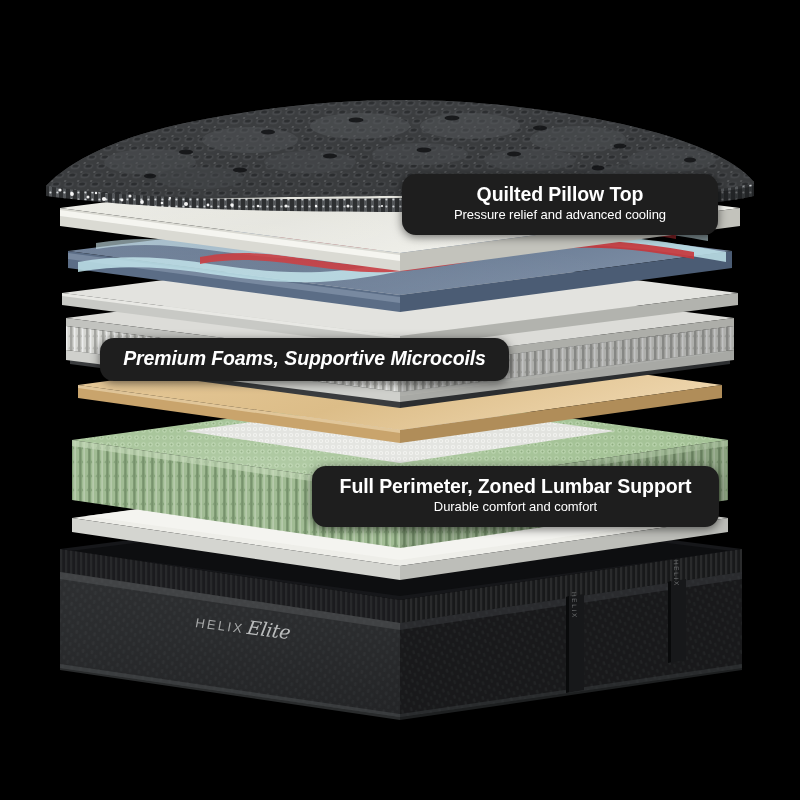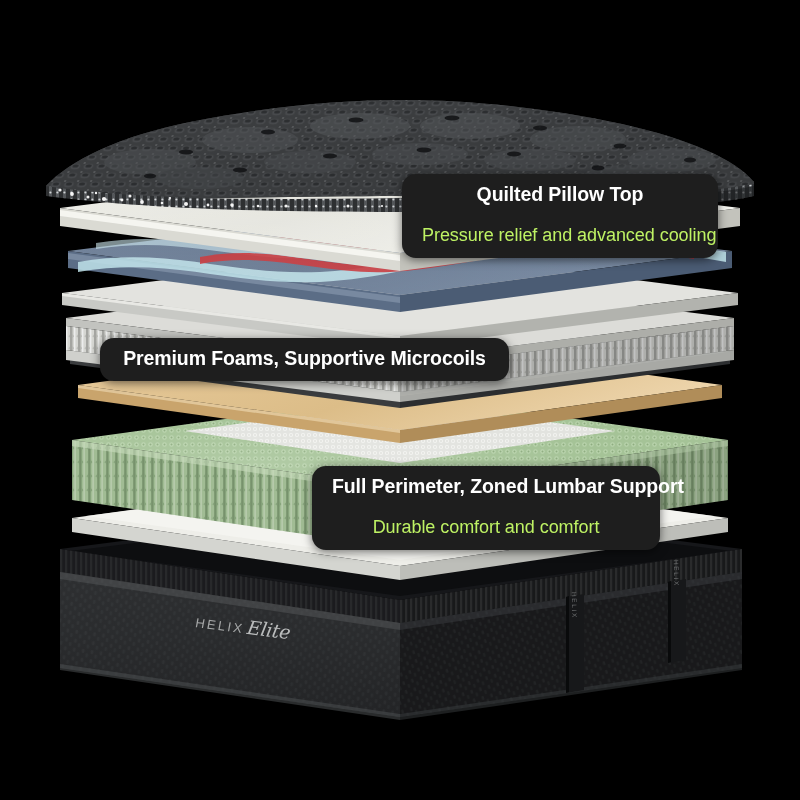--- a/index.html
+++ b/index.html
@@ -44,32 +44,32 @@
   }
   .callout .c-title {
     font-size: 19.5px;
     font-weight: bold;
     line-height: 1.18;
     letter-spacing: -0.1px;
     white-space: nowrap;
     color: #ffffff;
   }
   .callout .c-sub {
-    font-size: 18px;
+    font-size: 13px;
     font-weight: normal;
     line-height: 1.28;
     letter-spacing: -0.05px;
     white-space: nowrap;
-    color: #bef264;
-    margin-top: 18px;
+    color: #ffffff;
+    margin-top: 1px;
   }
 
   #callout-1 { left: 402px; top: 174px; width: 316px; }
-  #callout-2 { left: 100px; top: 338px; width: 409px; }
-  #callout-3 { left: 312px; top: 466px; width: 348px; }
+  #callout-2 { left: 100px; top: 338px; width: 409px; font-style: italic; }
+  #callout-3 { left: 312px; top: 466px; width: 407px; }
 
   
   #brand-logo {
     position: absolute;
     left: 196px;
     top: 609px;
     z-index: 30;
     display: flex;
     align-items: baseline;
     gap: 3px;

